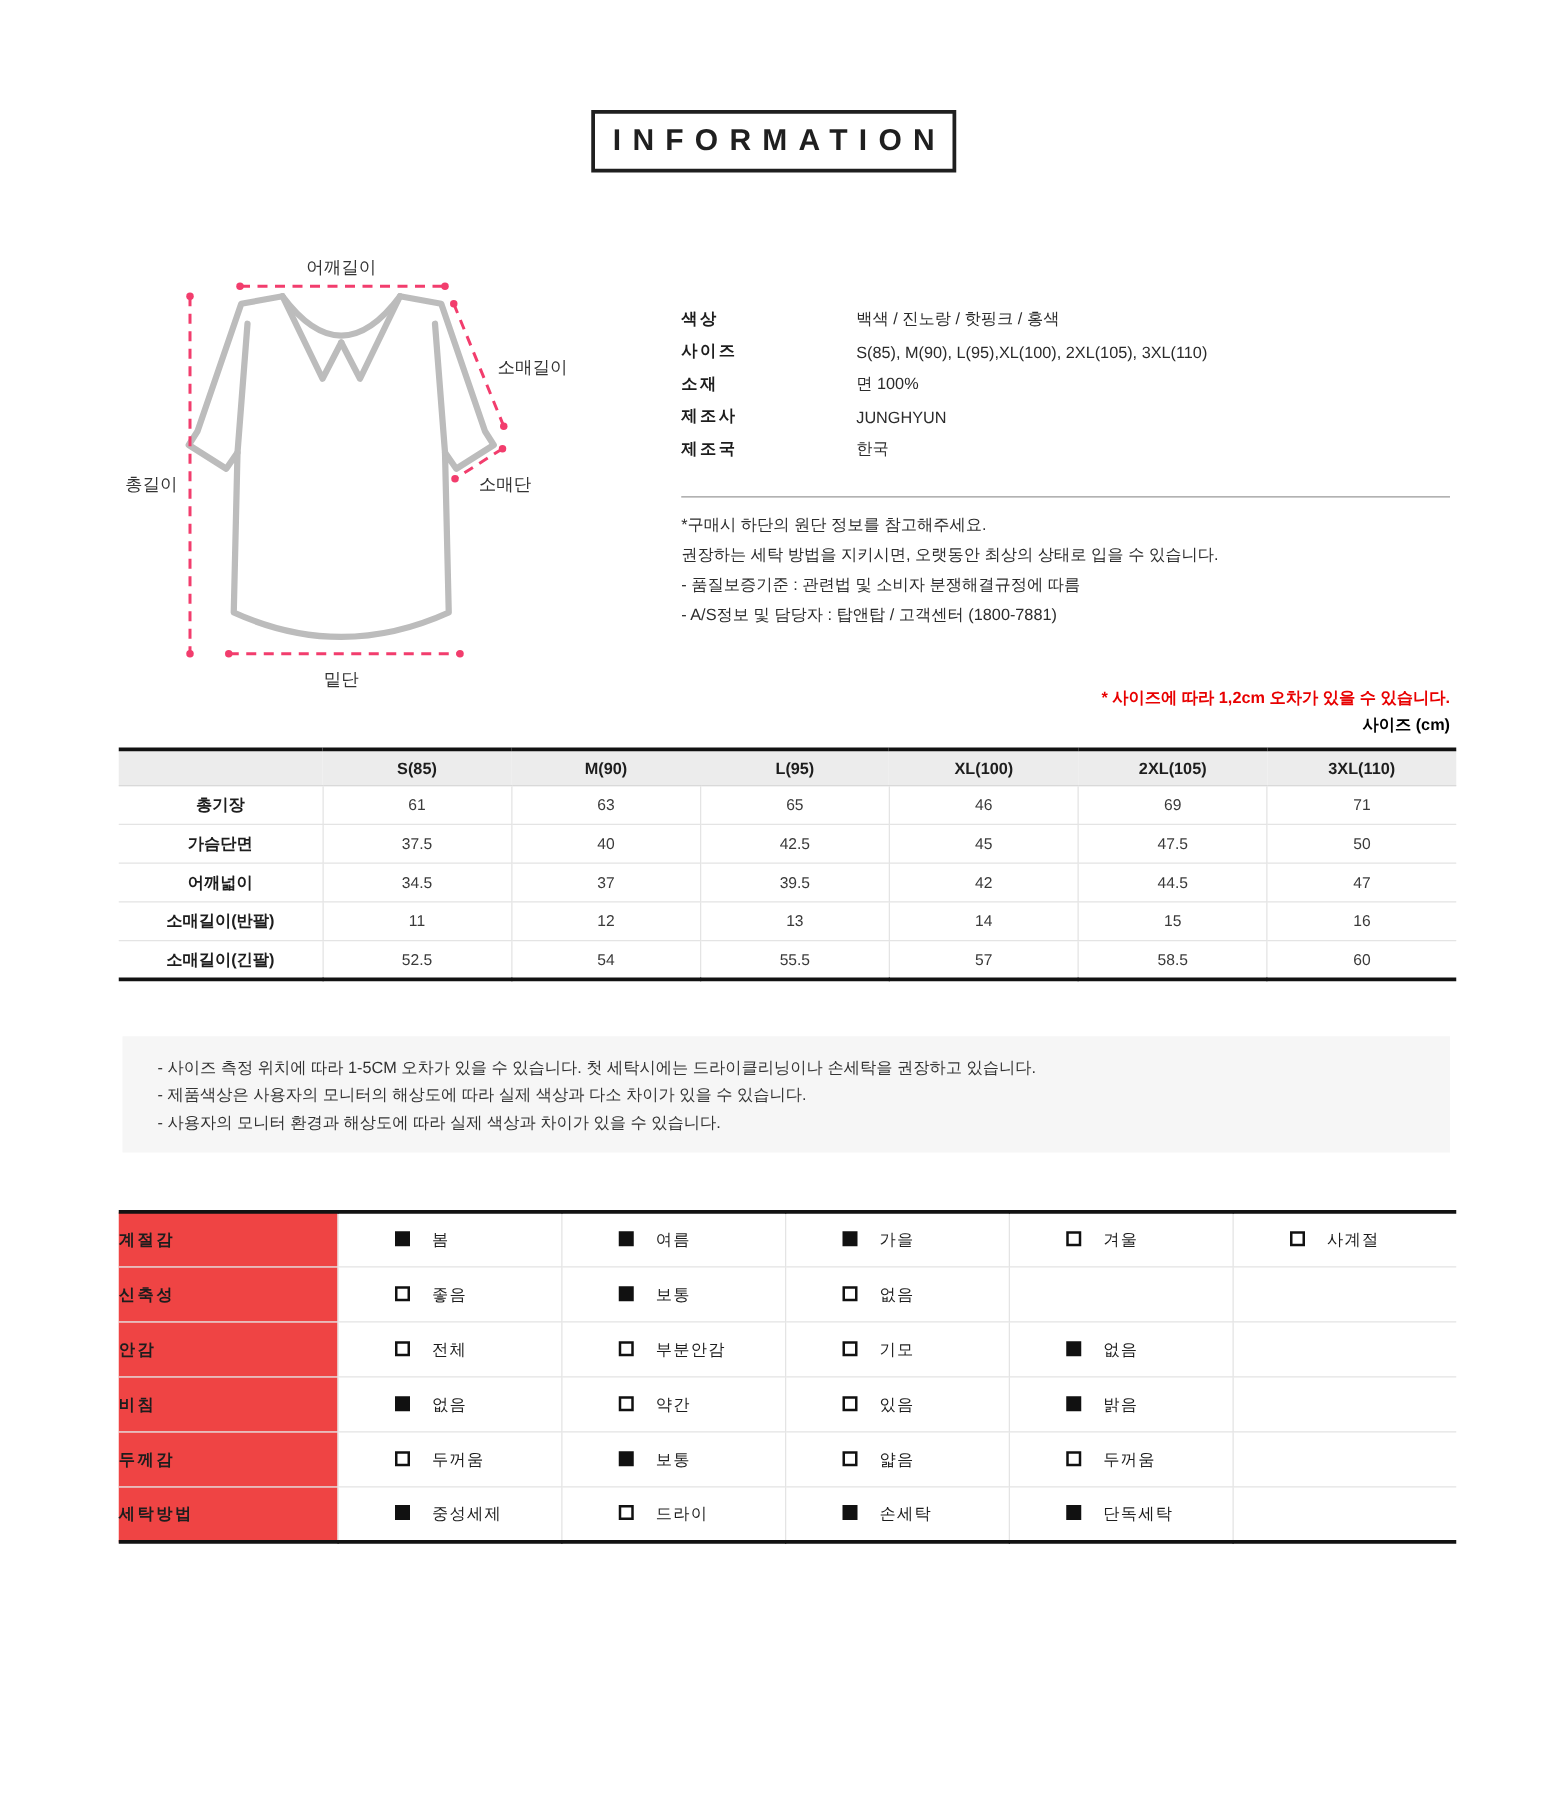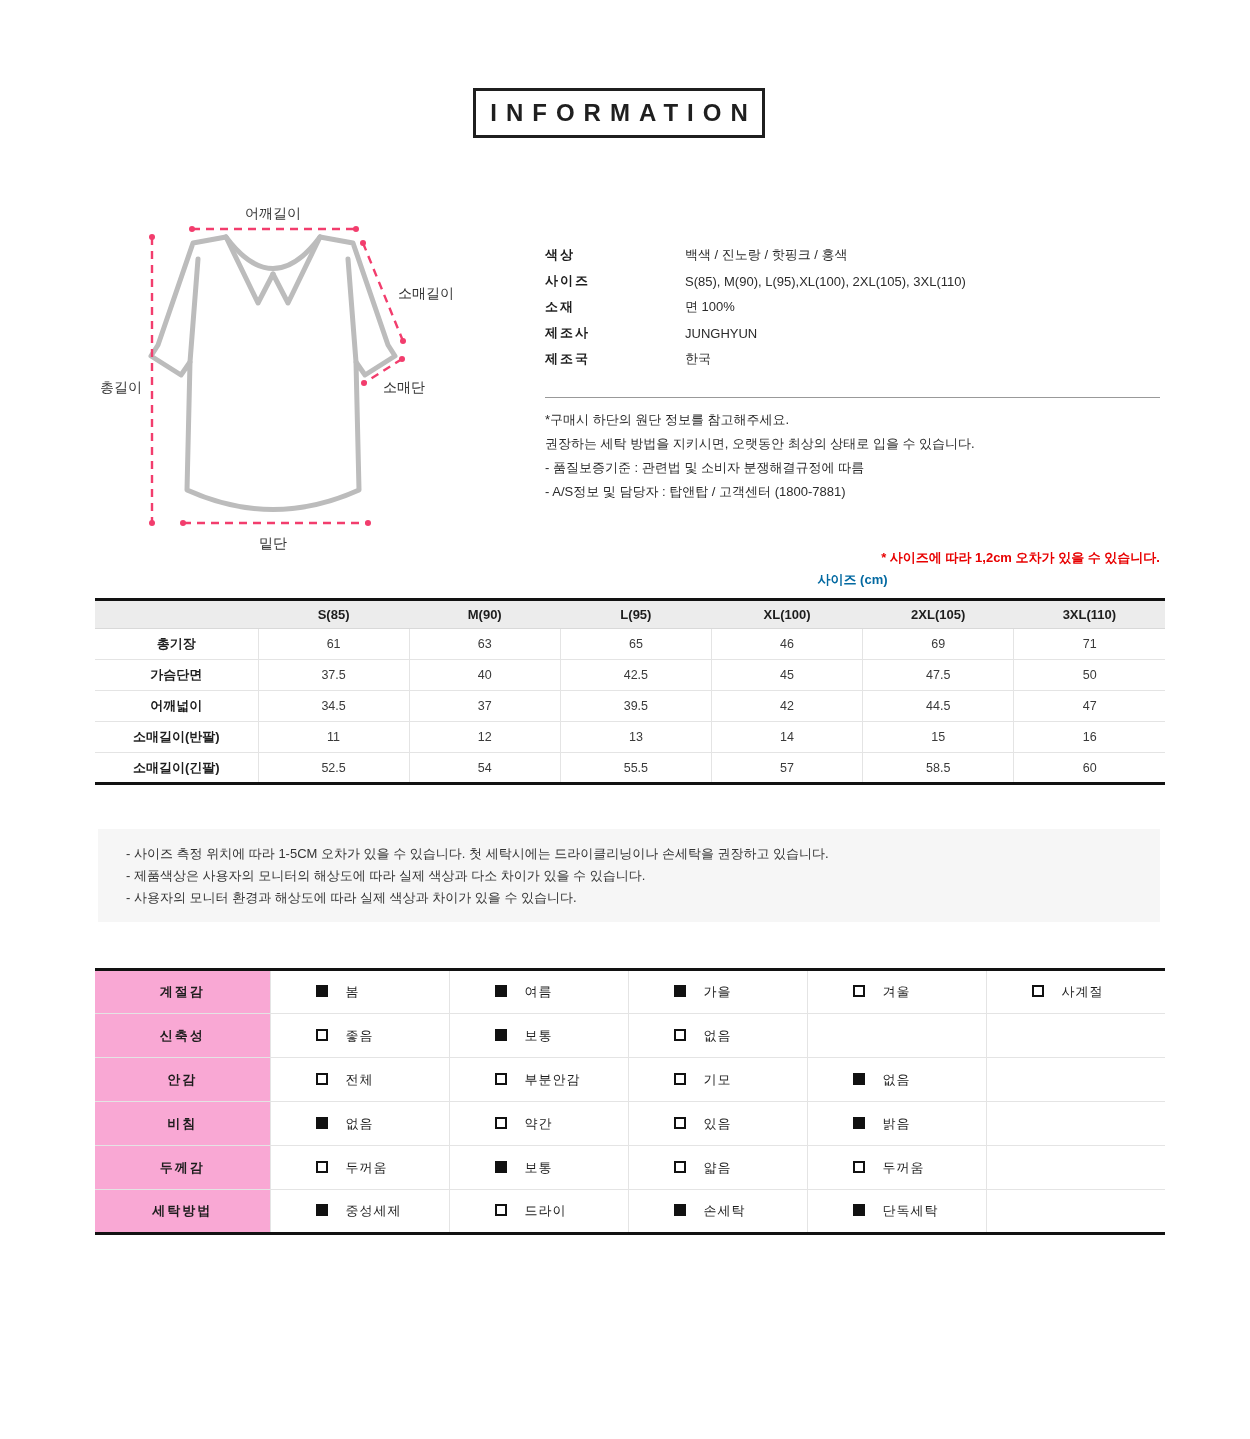--- a/index.html
+++ b/index.html
@@ -28,22 +28,22 @@
   .pi-label { width:100px; font-weight:bold; letter-spacing:2px; color:#1d1d1d; }
   .pi-value { color:#2b2b2b; }
 
   .divider { left:545px; top:397px; width:615px; height:1px; background:#999; }
 
   .purchase-notes { left:545px; top:408px; }
   .note-line { font-size:13px; line-height:24px; color:#2b2b2b; }
 
   .size-warning { left:545px; top:549px; width:615px; text-align:right;
     font-size:13px; font-weight:bold; }
-  .unit-label { left:545px; top:571px; width:615px; text-align:center;
-    font-size:13px; font-weight:bold; color:#0369a1; }
+  .unit-label { left:545px; top:571px; width:615px; text-align:right;
+    font-size:13px; font-weight:bold; color:#000000; }
 
   
   .size-table-wrap { left:95px; top:598px; width:1070px; }
   table { border-collapse:collapse; table-layout:fixed; width:1070px;
     border-top:3px solid #121212; border-bottom:3px solid #121212; }
   #size-table th {
     background:#ececec; height:29px; font-size:13px; font-weight:bold; color:#1d1d1d;
     border-bottom:1px solid #d9d9d9; text-align:center;
   }
   #size-table td {
@@ -53,22 +53,22 @@
   #size-table td.row-label { font-weight:bold; color:#1d1d1d; font-size:13px; }
   #size-table td:first-child { border-left:none; }
   #size-table td:last-child { border-right:none; }
 
   
   .attr-table-wrap { left:95px; top:968px; width:1070px; }
   #attr-table td { height:44px; border:1px solid #e4e4e4; }
   #attr-table td:first-child { border-left:none; }
   #attr-table td:last-child { border-right:none; }
   #attr-table td.attr-label {
-    background:#f9a8d4; font-weight:bold; font-size:13px; letter-spacing:2px;
-    color:#1d1d1d; text-align:center;
+    background:#ef4444; font-weight:bold; font-size:13px; letter-spacing:2px;
+    color:#1d1d1d; text-align:left;
   }
   #attr-table td.attr-opt { padding-left:45px; font-size:13px; color:#1d1d1d; }
   .cb { display:inline-block; width:12px; height:12px; margin-right:18px; vertical-align:-1px; }
   .cb.checked { background:#111; }
   .cb.unchecked { border:2px solid #111; background:#fff; }
   .opt-txt { letter-spacing:1px; }
 
   
   .disclaimer-box {
     left:98px; top:829px; width:1062px; height:93px; background:#f6f6f6;

